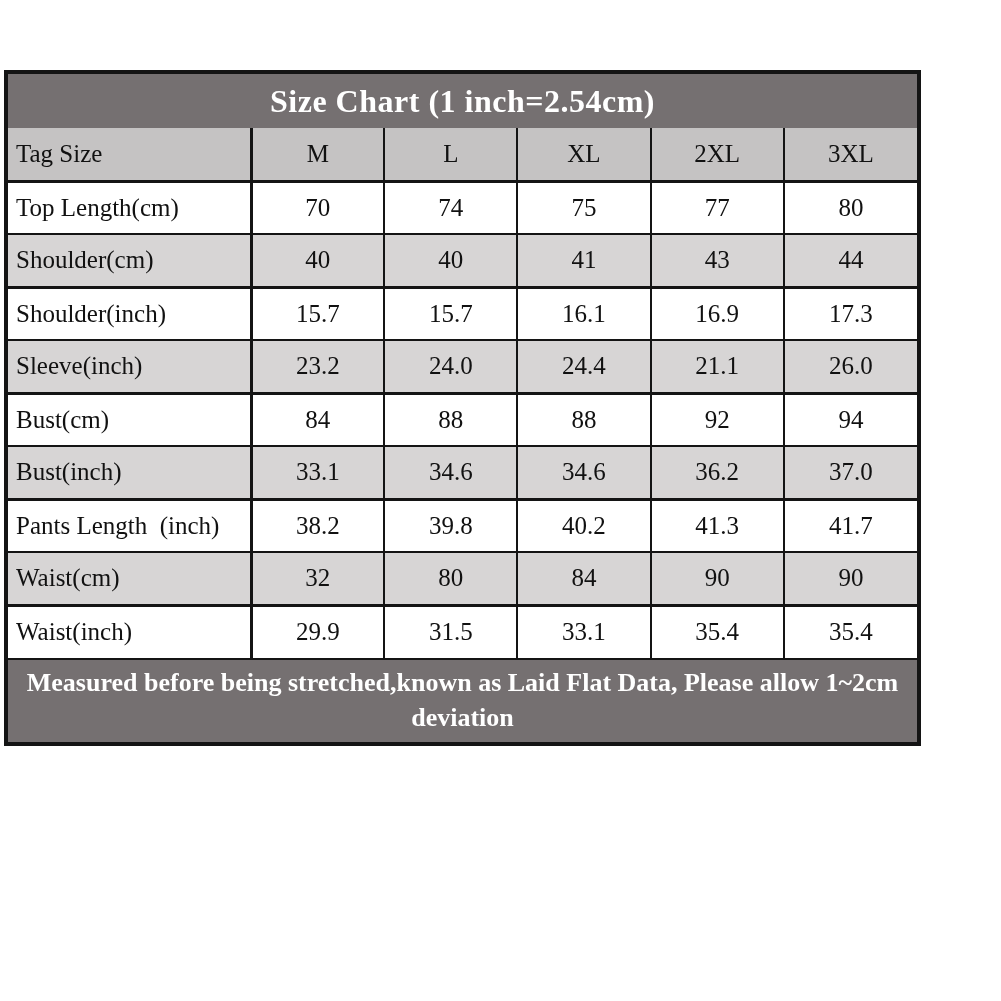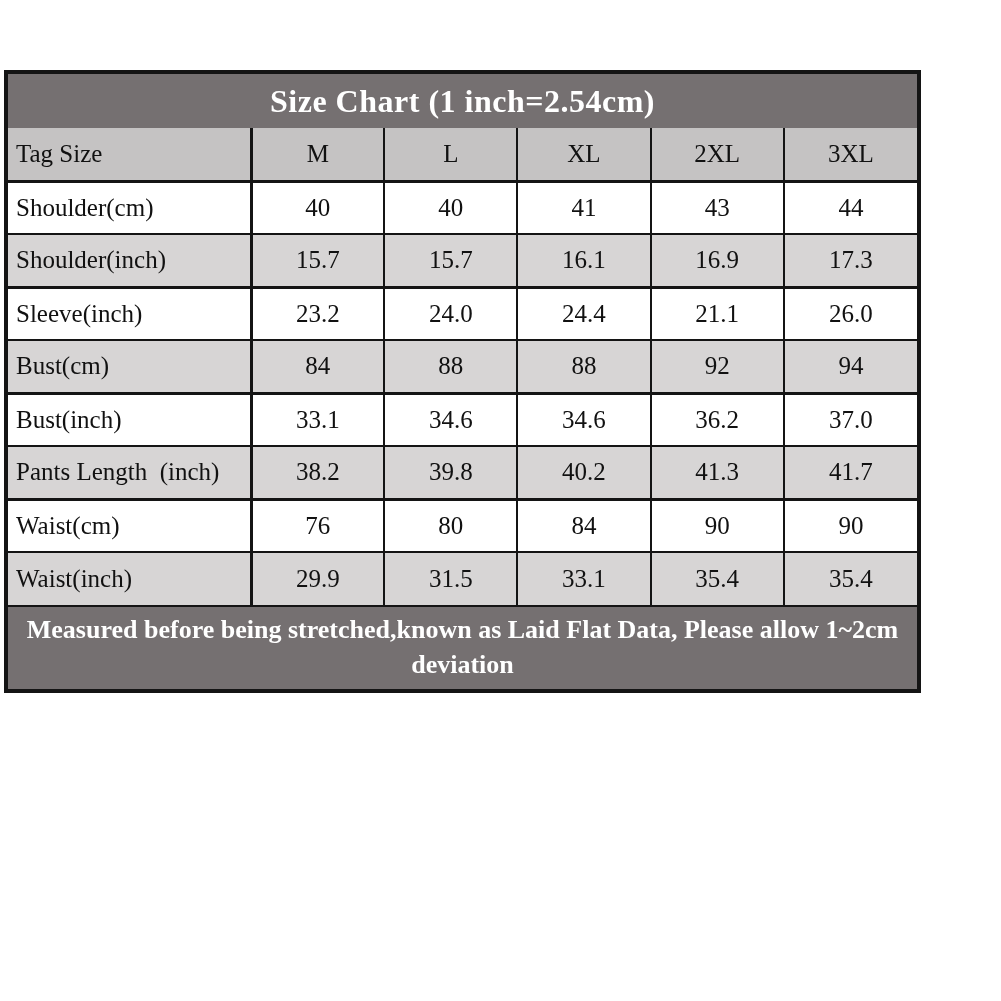--- a/index.html
+++ b/index.html
@@ -95,20 +95,28 @@
           <th class="label-col">Tag Size</th>
           <th>M</th>
           <th>L</th>
           <th>XL</th>
           <th>2XL</th>
           <th>3XL</th>
         </tr>
     </thead>
     <tbody id="table-body">
         <tr>
+          <td class="label-col">Top Length(cm)</td>
+          <td>70</td>
+          <td>74</td>
+          <td>75</td>
+          <td>77</td>
+          <td>80</td>
+        </tr>
+        <tr>
           <td class="label-col">Shoulder(cm)</td>
           <td>40</td>
           <td>40</td>
           <td>41</td>
           <td>43</td>
           <td>44</td>
         </tr>
         <tr>
           <td class="label-col">Shoulder(inch)</td>
           <td>15.7</td>
@@ -144,21 +152,21 @@
         <tr>
           <td class="label-col">Pants Length  (inch)</td>
           <td>38.2</td>
           <td>39.8</td>
           <td>40.2</td>
           <td>41.3</td>
           <td>41.7</td>
         </tr>
         <tr>
           <td class="label-col">Waist(cm)</td>
-          <td>76</td>
+          <td>32</td>
           <td>80</td>
           <td>84</td>
           <td>90</td>
           <td>90</td>
         </tr>
         <tr>
           <td class="label-col">Waist(inch)</td>
           <td>29.9</td>
           <td>31.5</td>
           <td>33.1</td>

